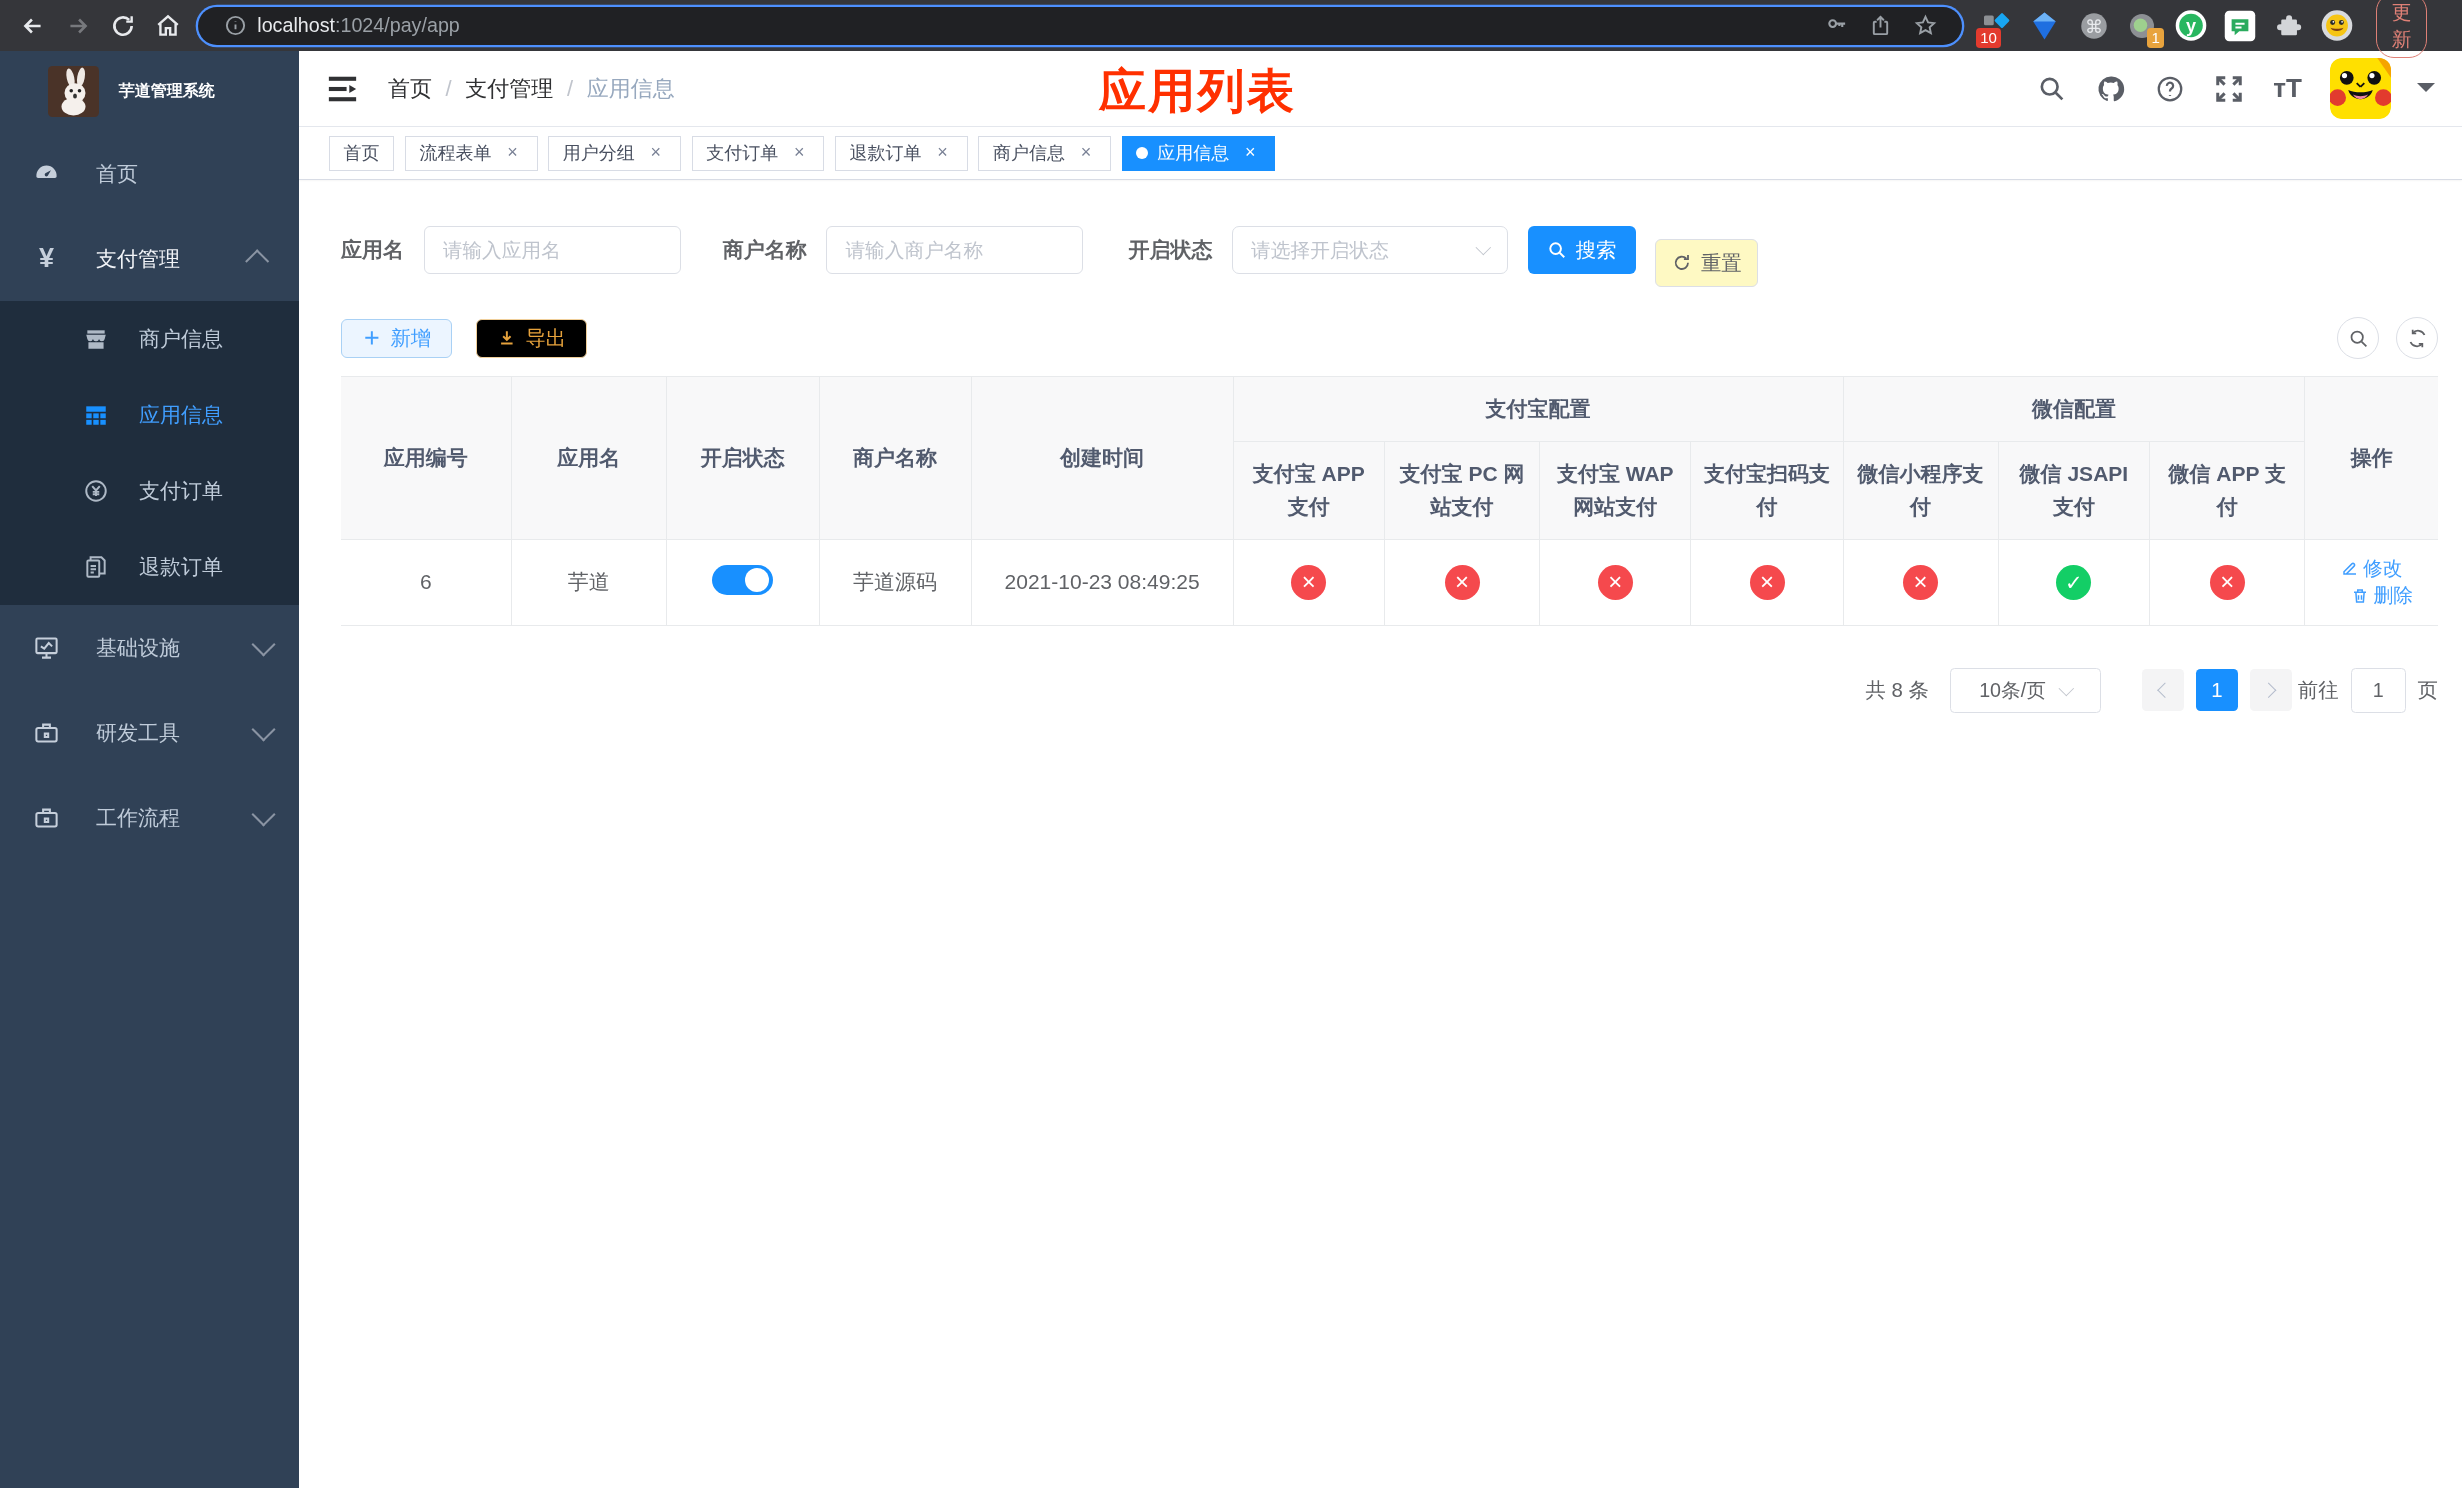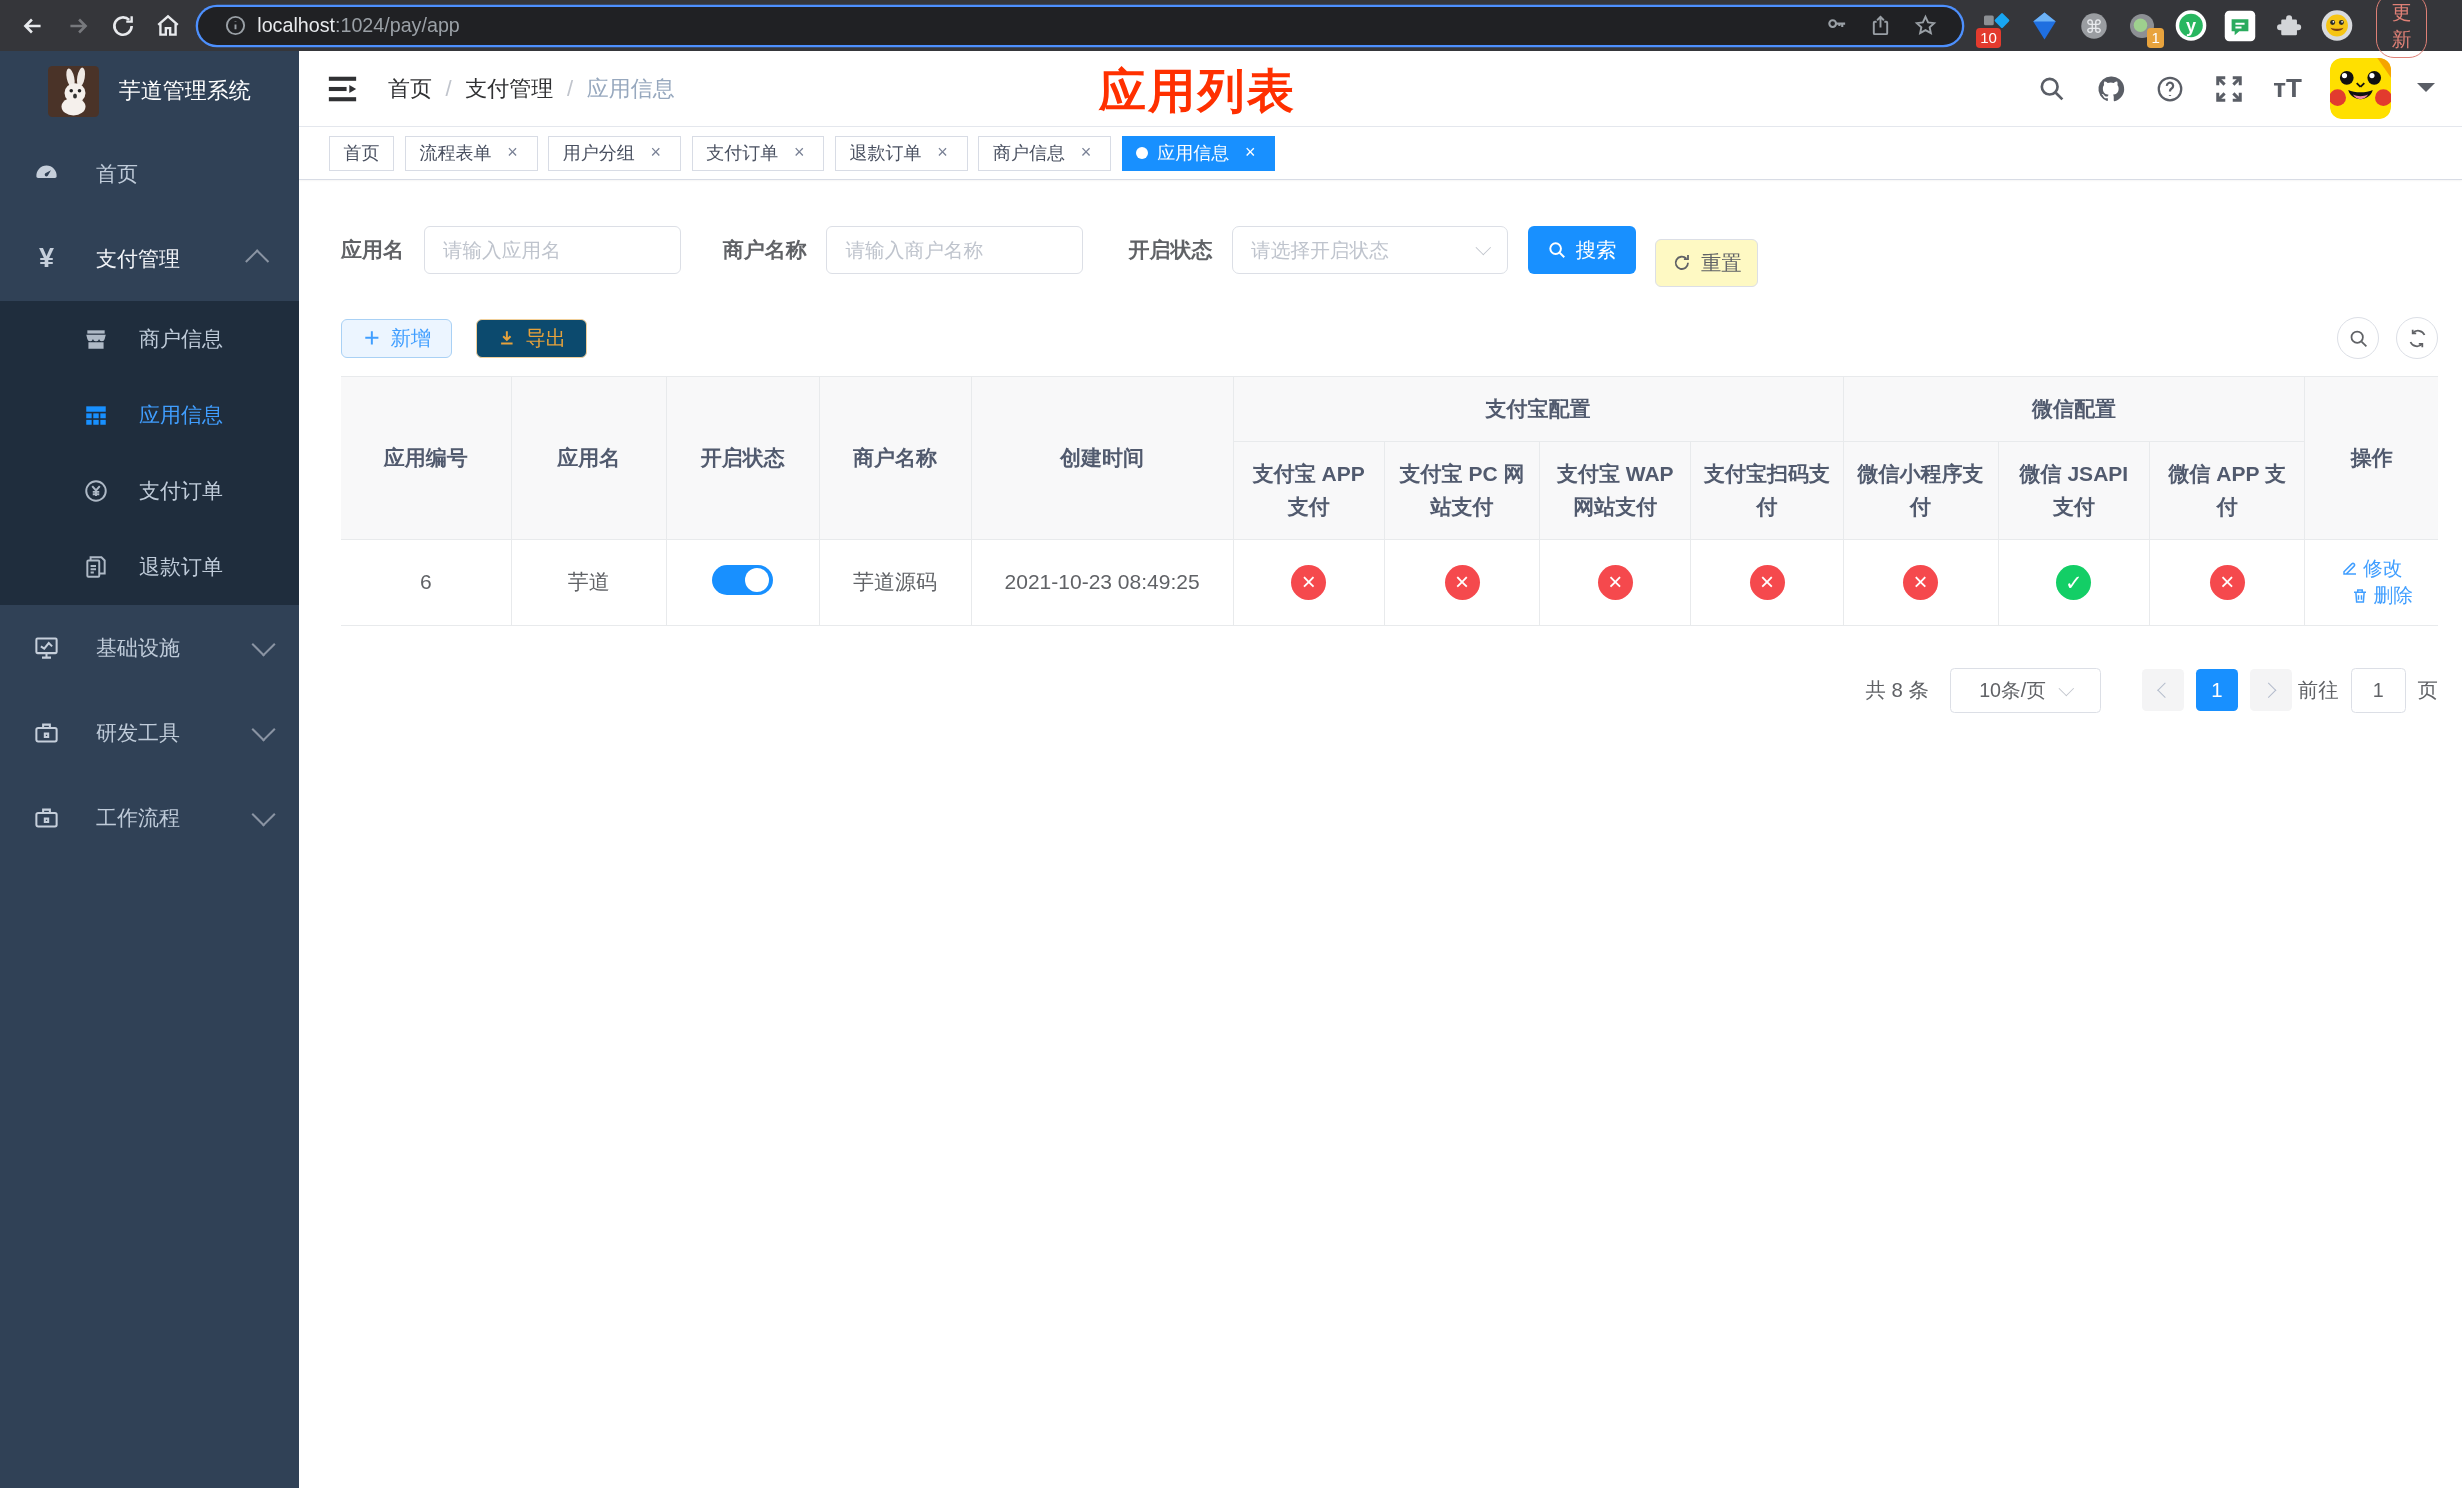--- a/index.html
+++ b/index.html
@@ -28,21 +28,21 @@
   .kebab { color:#e8eaed; font-size:23px; letter-spacing:0; margin-left:10.6px; line-height:10.6px; text-align:center; }
 
   
   .app { position:absolute; top:51px; left:0; width:2462px; height:1437px; display:flex; }
   .sidebar { width:299px; background:#304156; height:100%; flex:none; }
   .main { flex:1; position:relative; background:#fff; }
 
   
   .logo-row { height:80px; display:flex; align-items:center; padding-left:48px; gap:19.7px; }
   .logo-img { width:51px; height:51px; border-radius:4.5px; flex:none; }
-  .logo-title { color:#fff; font-size:22px; font-weight:400; }
+  .logo-title { color:#fff; font-size:16px; font-weight:700; }
   .m-item { height:85px; display:flex; align-items:center; padding:0 30px 0 33px; color:#bfcbd9; font-size:21px; cursor:pointer; }
   .m-item .mi { width:27px; height:27px; margin-right:36px; display:flex; align-items:center; justify-content:center; color:#c6cfdb; flex:none; }
   .m-item .lbl { flex:1; }
   .submenu { background:#1f2d3d; }
   .s-item { height:76px; display:flex; align-items:center; padding-left:83px; color:#bfcbd9; font-size:21px; cursor:pointer; }
   .s-item .mi { width:26px; height:26px; margin-right:30px; display:flex; align-items:center; justify-content:center; flex:none; }
   .s-item.active { color:#409eff; }
   .chev { width:16.7px; height:16.7px; border-right:2.3px solid #8a94a3; border-bottom:2.3px solid #8a94a3; flex:none; }
   .chev.down { transform:rotate(45deg) translateY(-4.5px); }
   .chev.up { transform:rotate(-135deg) translateY(-4.5px); }
@@ -83,21 +83,21 @@
     align-items:center; padding:0 18px; color:#bfc4cd; font-size:19.7px; background:#fff; cursor:pointer; }
   .f-sel .ph { flex:1; }
   .sel-chev { width:10.6px; height:10.6px; border-right:1.5px solid #c0c4cc; border-bottom:1.5px solid #c0c4cc; transform:rotate(45deg); margin-top:-4.5px; }
   .gap1 { width:42px; } .gap2 { width:45px; }
   .btn { display:inline-flex; align-items:center; justify-content:center; gap:9px; border-radius:6px;
     font-size:20.4px; cursor:pointer; border:0.8px solid transparent; }
   .btn-search { background:#1890ff; color:#fff; width:108px; height:48px; margin-left:19.7px; }
   .btn-reset { background:#fef9c3; color:#606266; border-color:#dcdfe6; width:103px; height:48px; margin-left:19.7px;margin-top:26px; }
   .toolbar-row { margin-top:30px; display:flex; align-items:center; }
   .btn-add { background:#ecf5ff; color:#409eff; border-color:#a9d1f5; width:111px; height:39px; }
-  .btn-export { background:#0c4a6e; color:#e6a23c; border-color:#f0cf9a; width:111px; height:39px; margin-left:24px; }
+  .btn-export { background:#000000; color:#e6a23c; border-color:#f0cf9a; width:111px; height:39px; margin-left:24px; }
   .round-btn { width:42px; height:42px; border-radius:50%; border:0.8px solid #dcdfe6; background:#fff;
     display:flex; align-items:center; justify-content:center; color:#606266; cursor:pointer; }
   .toolbar-right { margin-left:auto; display:flex; gap:16.7px; }
 
   
   table.grid { width:100%; border-collapse:collapse; margin-top:16.7px; table-layout:fixed; }
   .grid th { background:#f8f8f9; color:#515a6e; font-size:21px; font-weight:700; border:0.8px solid #e8eaec; }
   .grid td { border:0.8px solid #e8eaec; font-size:21px; color:#606266; text-align:center; height:86px; background:#fff; }
   .grid .th-group { height:65px; }
   .grid .th-sub { height:98px; padding:0 10.6px; line-height:33px; }

